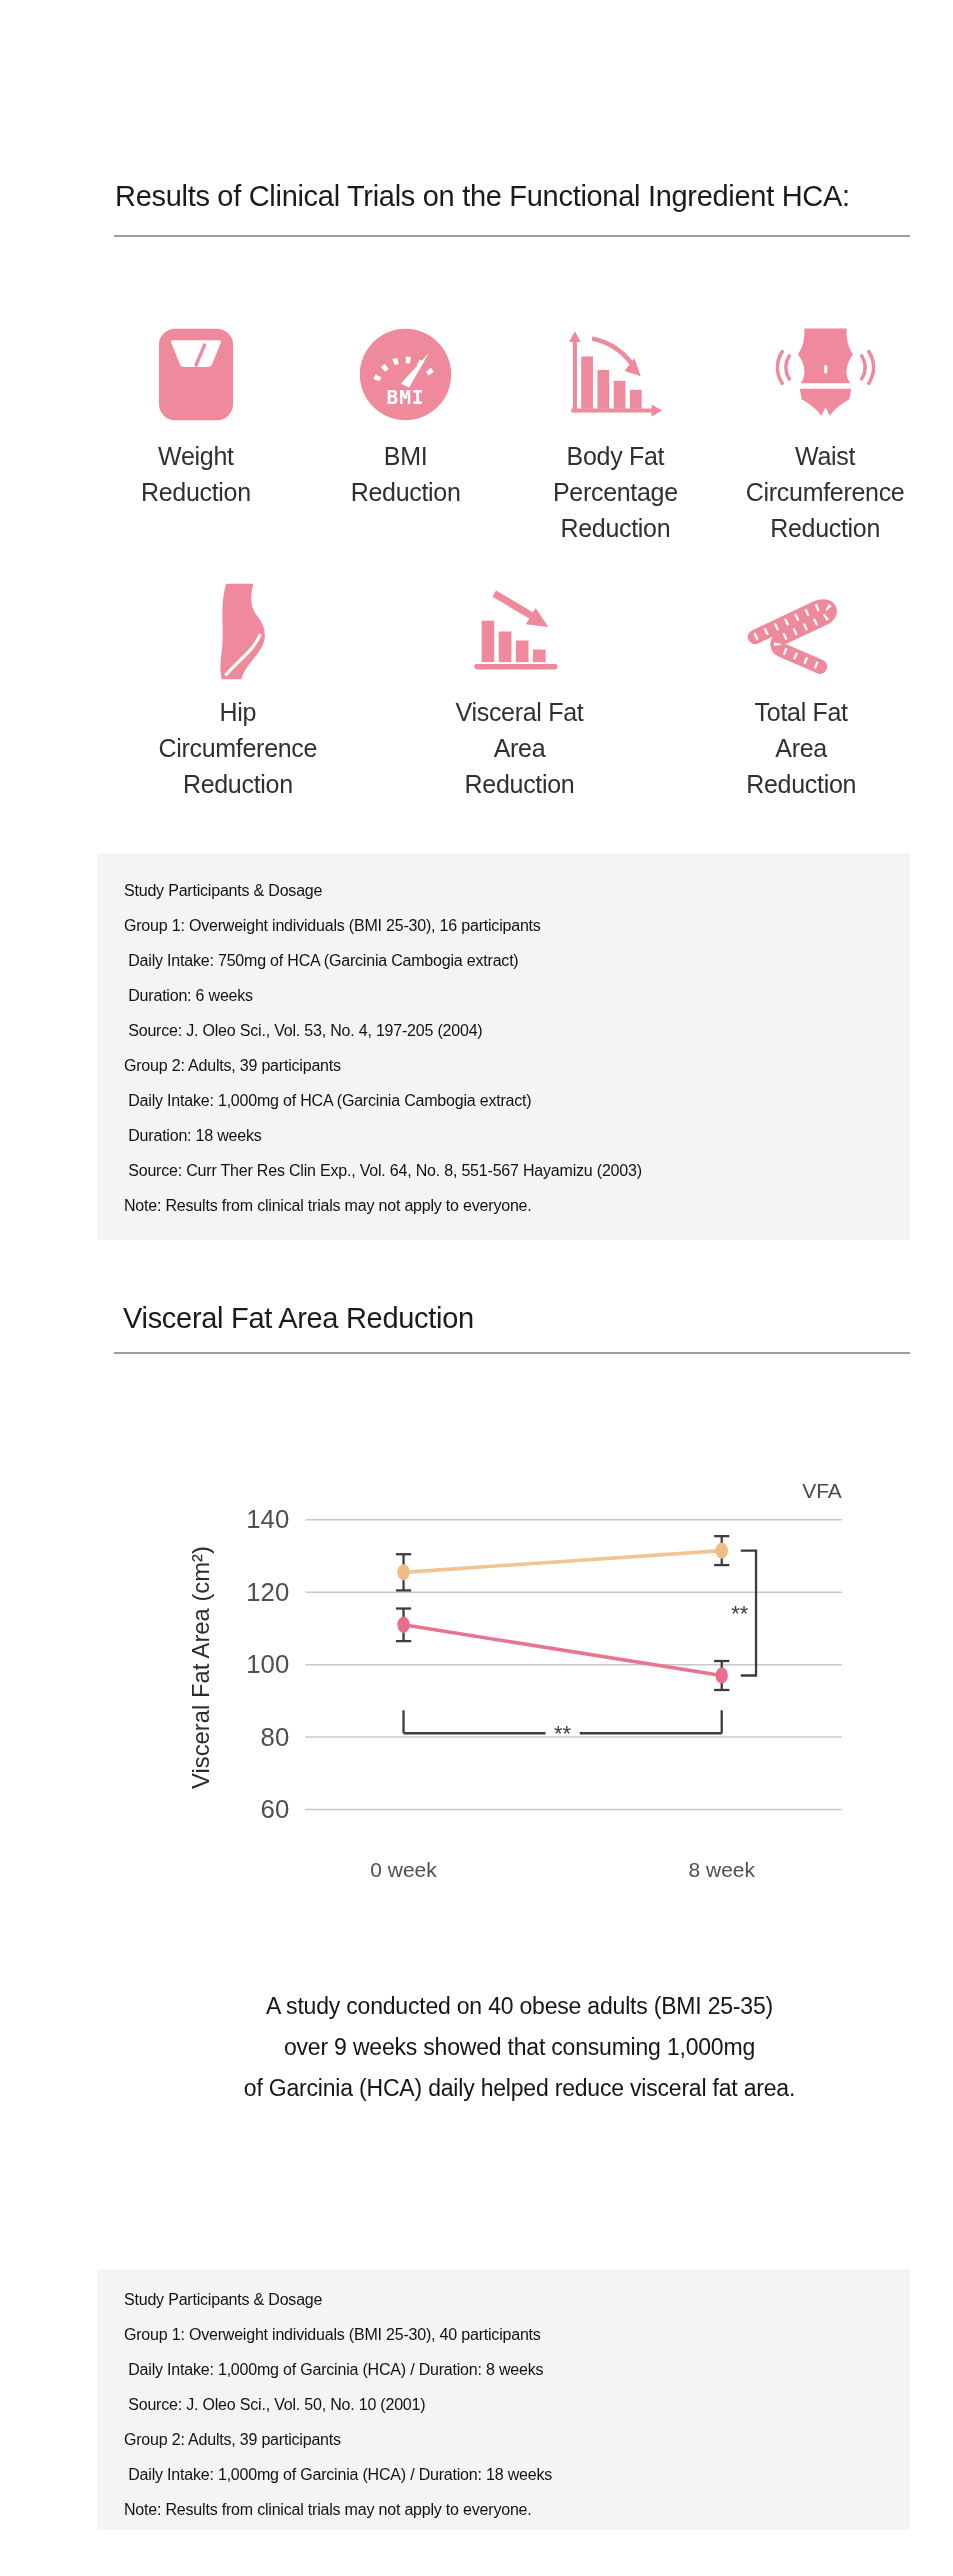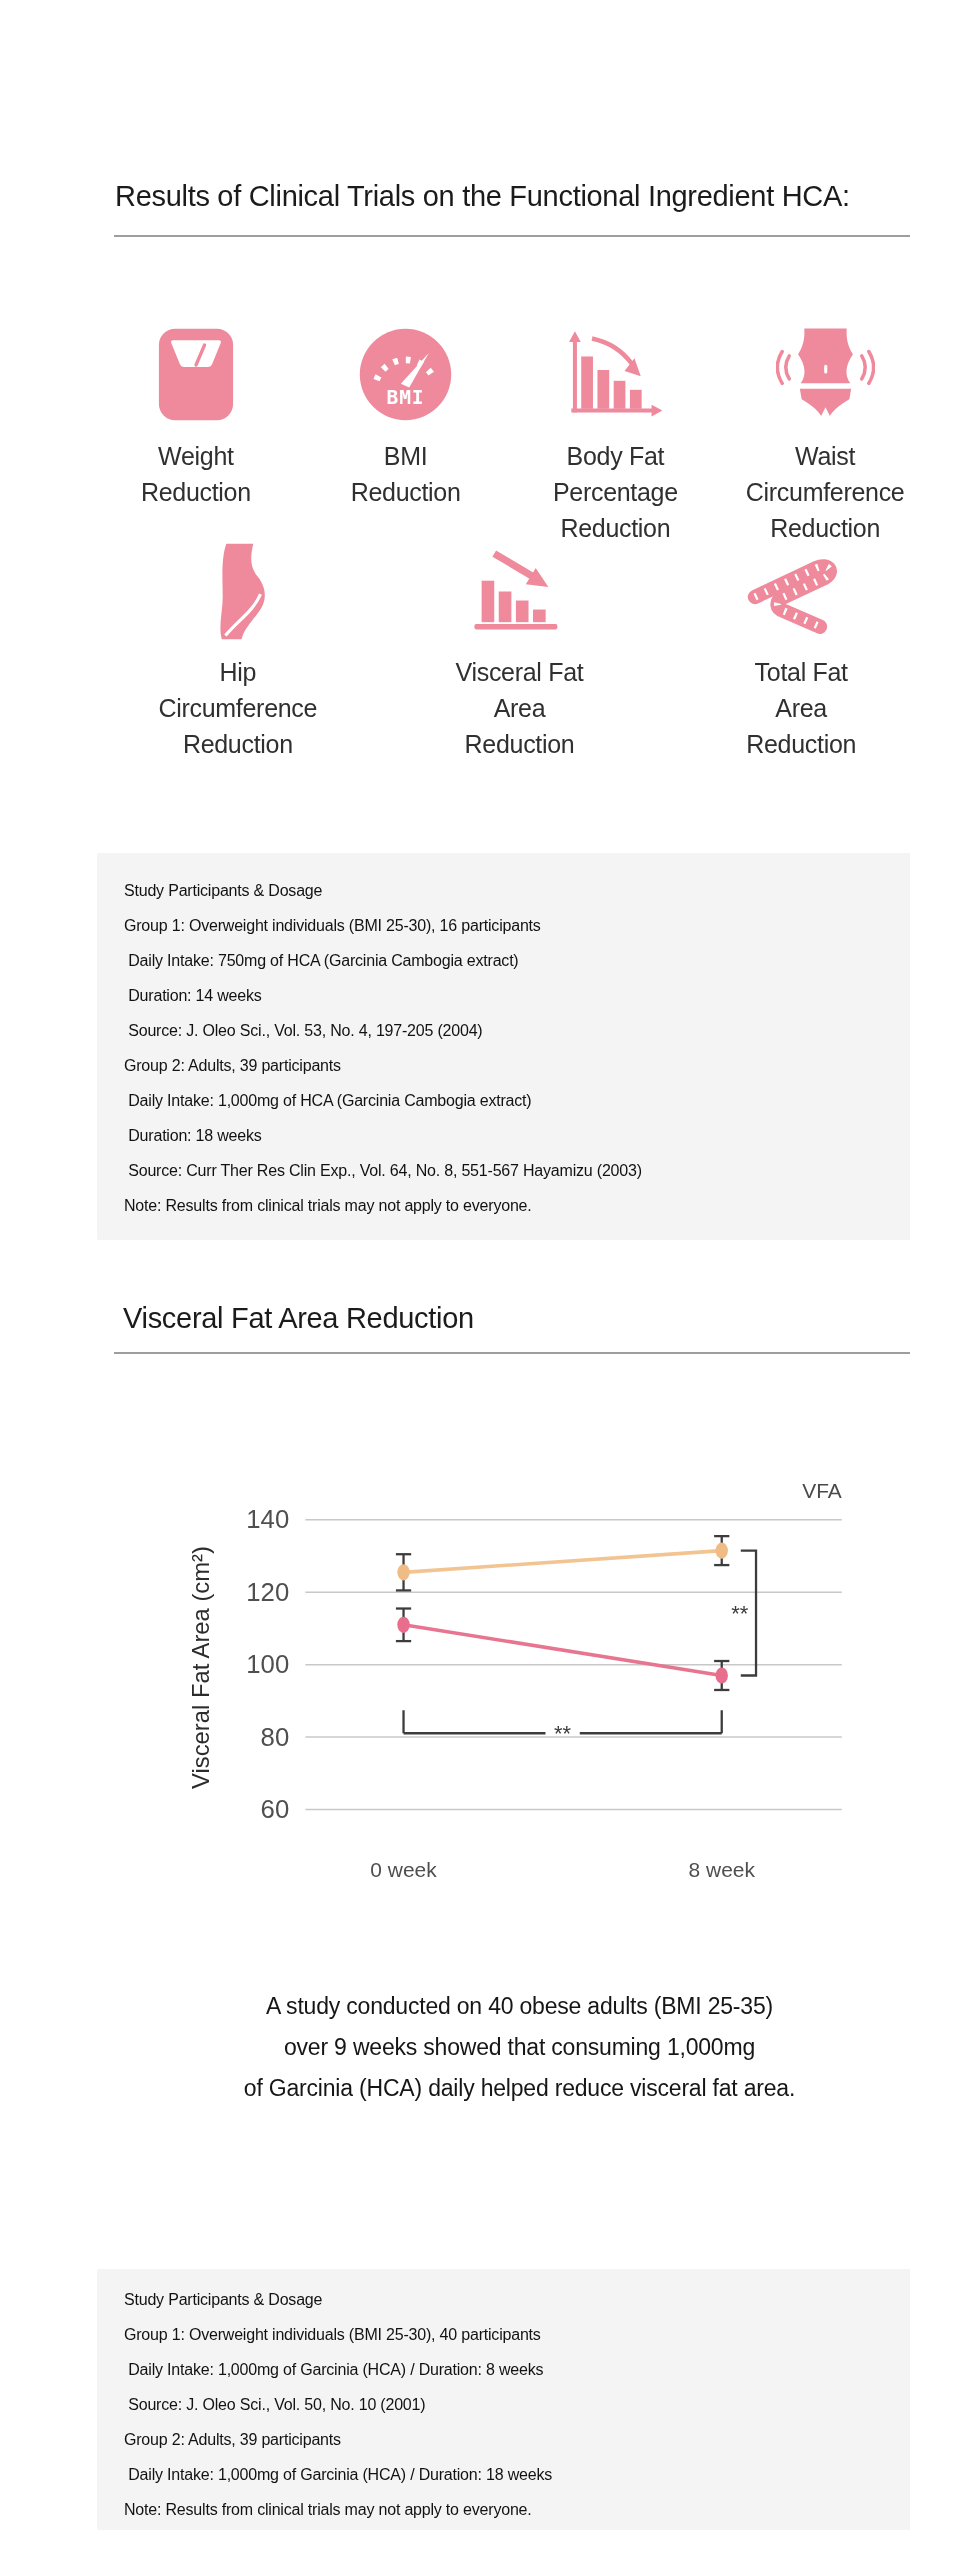--- a/index.html
+++ b/index.html
@@ -10,21 +10,21 @@
   .main-title { position:absolute; left:72px; top:180px; font-size:29px; letter-spacing:-0.3px;
                 color:#1b1b1b; font-weight:400; white-space:nowrap; }
   .rule { position:absolute; left:71px; width:821px; height:1.9px; background:#9e9e9e; }
   .rule-1 { top:235px; }
   .rule-2 { top:1352px; }
   .section-title { position:absolute; left:80px; top:1302px; font-size:29px; letter-spacing:-0.3px;
                    color:#1b1b1b; font-weight:400; white-space:nowrap; }
 
   .benefit-row { position:absolute; display:flex; }
   .benefit-row-1 { left:48px; top:321px; width:839px; }
-  .benefit-row-2 { left:54px; top:539px; width:845px;justify-content:space-between; }
+  .benefit-row-2 { left:54px; top:579px; width:845px;justify-content:space-between; }
   .benefit { flex:1; display:flex; flex-direction:column; align-items:center; }
   .benefit-icon { height:107px; display:flex; align-items:center; justify-content:center; }
   .benefit-row-2 .benefit-icon { height:105px; }
   .benefit-label { margin-top:10px; text-align:center; font-size:25px; line-height:36px;
                    color:#303030; letter-spacing:-0.3px; }
 
   .study-box { position:absolute; left:54px; width:845px; background:#f4f4f5; border-radius:1.9px; }
   .study-box-1 { top:853px; height:387px; padding:20px 23px 0 27px; }
   .study-box-2 { top:2269px; height:261px; padding:13.3px 23px 0 27px; }
   .study-box div { font-size:16px; line-height:35px; color:#121212; letter-spacing:-0.2px; white-space:pre; }
@@ -158,21 +158,21 @@
         <div>Area</div>
         <div>Reduction</div>
       </div>
     </div>
   </div>
 
   <div class="study-box study-box-1">
     <div>Study Participants &amp; Dosage</div>
     <div>Group 1: Overweight individuals (BMI 25-30), 16 participants</div>
     <div> Daily Intake: 750mg of HCA (Garcinia Cambogia extract)</div>
-    <div> Duration: 14 weeks</div>
+    <div> Duration: 6 weeks</div>
     <div> Source: J. Oleo Sci., Vol. 53, No. 4, 197-205 (2004)</div>
     <div>Group 2: Adults, 39 participants</div>
     <div> Daily Intake: 1,000mg of HCA (Garcinia Cambogia extract)</div>
     <div> Duration: 18 weeks</div>
     <div> Source: Curr Ther Res Clin Exp., Vol. 64, No. 8, 551-567 Hayamizu (2003)</div>
     <div>Note: Results from clinical trials may not apply to everyone.</div>
   </div>
 
   <h2 class="section-title">Visceral Fat Area Reduction</h2>
   <div class="rule rule-2"></div>

